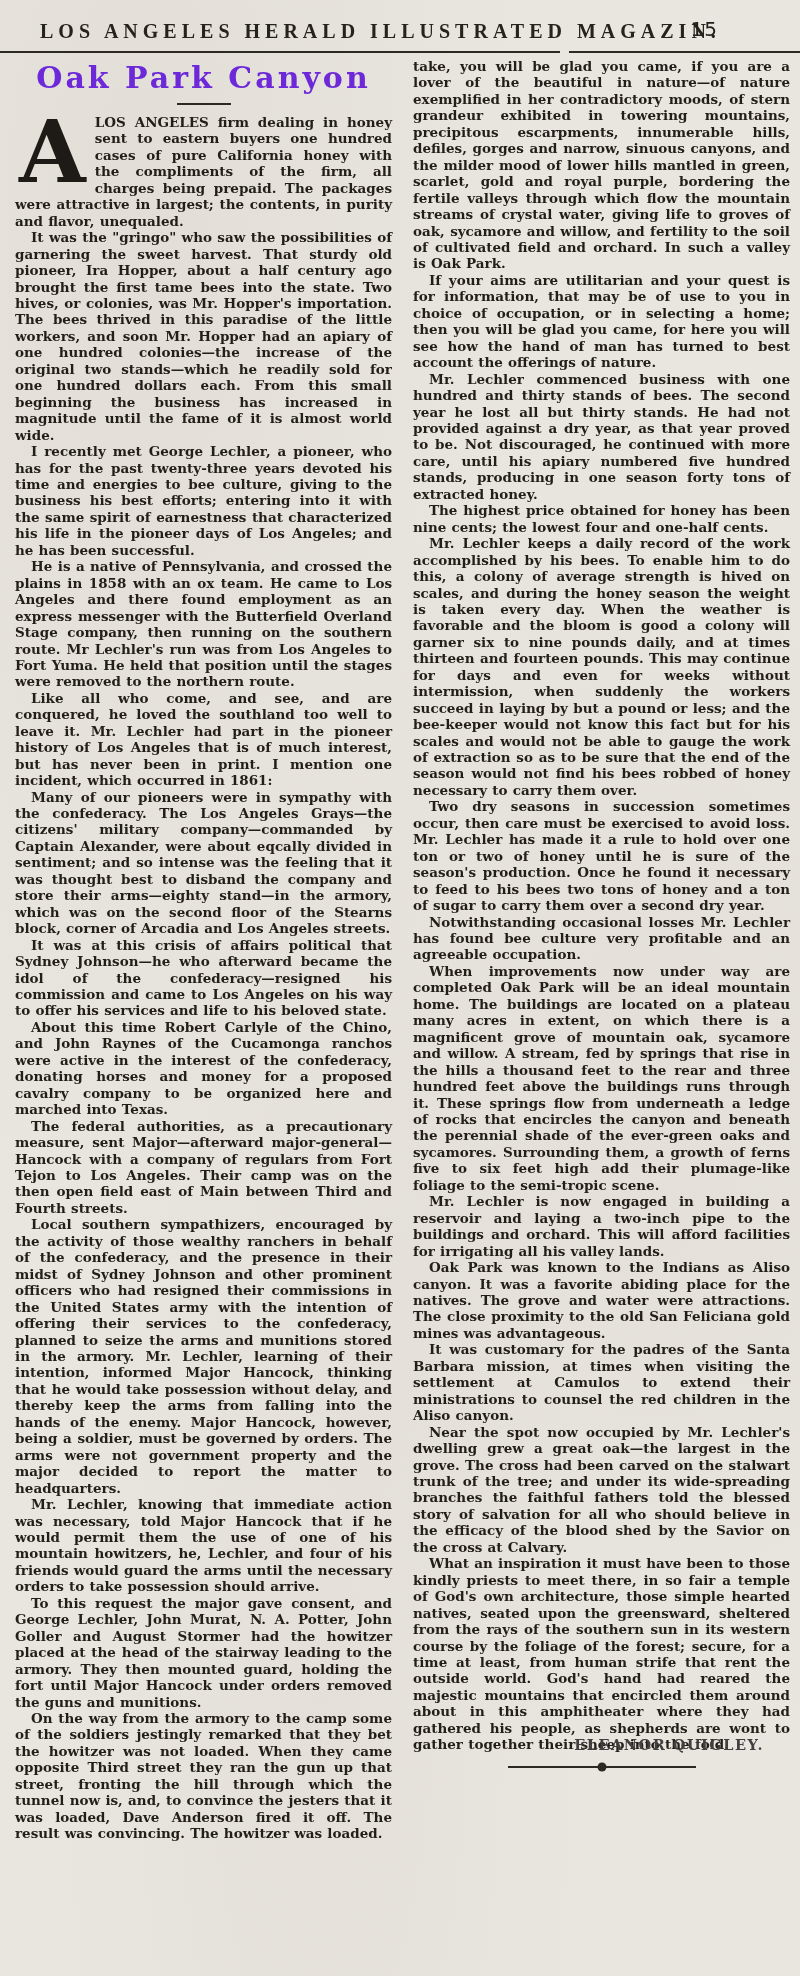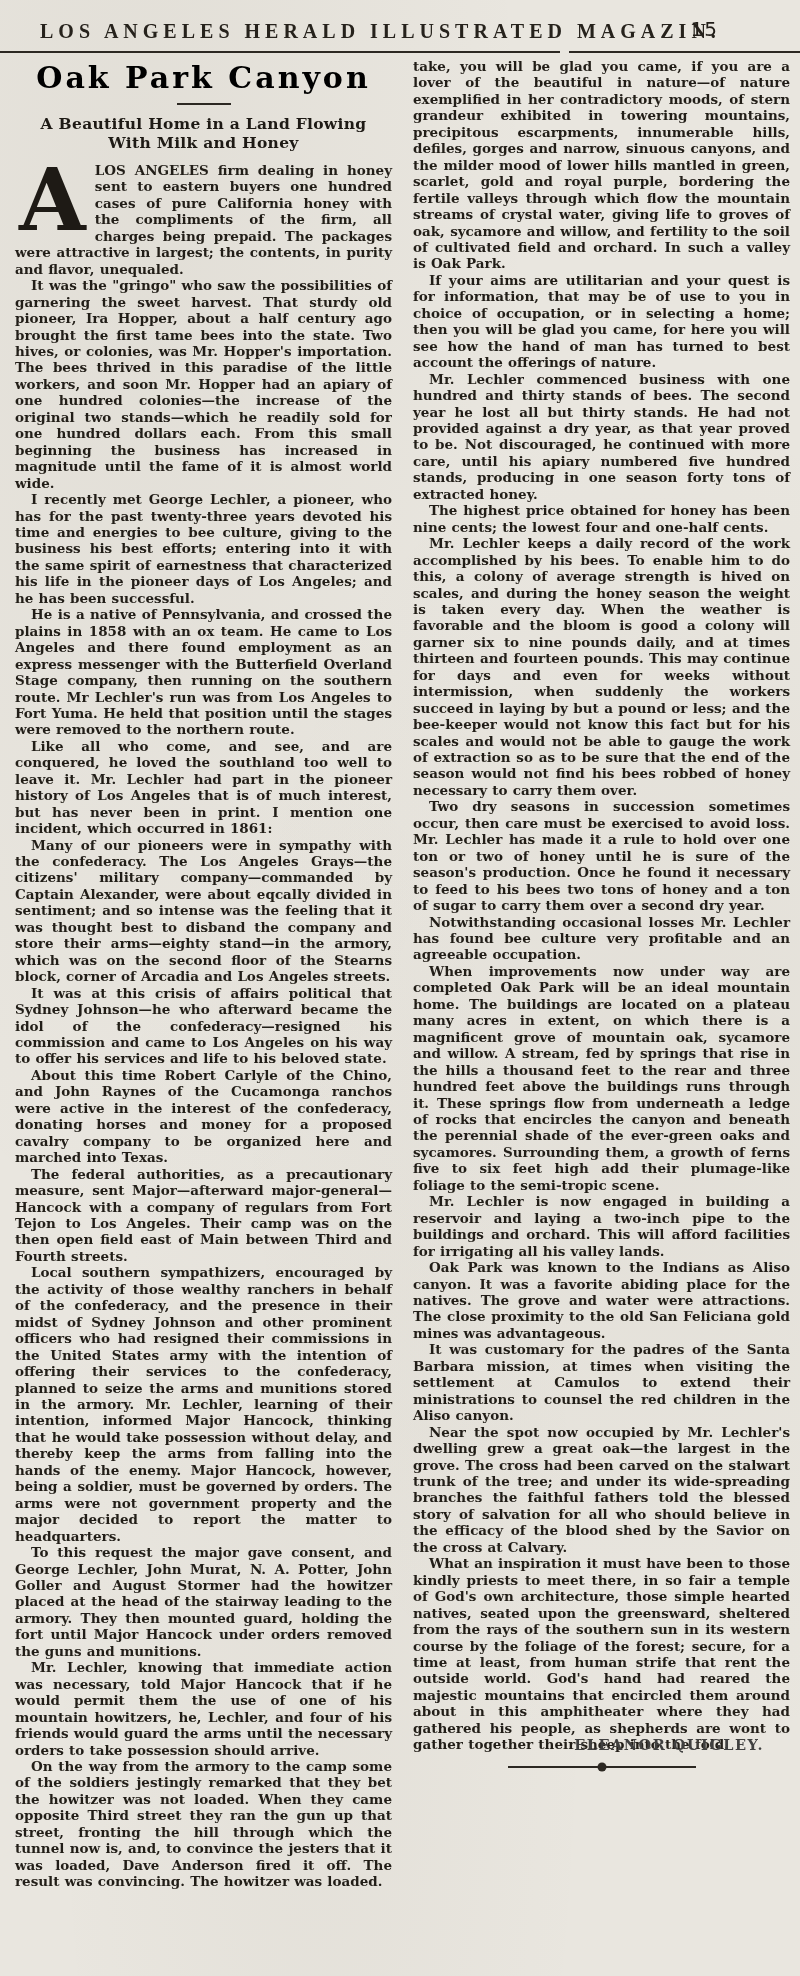--- a/index.html
+++ b/index.html
@@ -30,21 +30,21 @@
   .header-rule .seg { border-top:2.5px solid #2c2822; height:0; }
   .header-rule .seg-left { width:560px; }
   .header-rule .seg-right { flex:1; }
 
   .columns { display:flex; gap:21px; padding:5px 10px 0 15px; }
   .col { width:377px; }
 
   .article-head { text-align:center; }
   .article-title {
     margin:2px 0 0; font-size:30px; font-weight:bold; letter-spacing:3px;
-    font-family:"DejaVu Serif", serif; color:#000000;
+    font-family:"DejaVu Serif", serif; color:#6d28d9;
   }
   .title-rule { width:54px; border-top:2.5px solid #2c2822; margin:8px auto 9px; }
   .article-subtitle {
     margin:0 6px 10px; font-size:15.5px; font-weight:bold; line-height:19px;
     letter-spacing:0.3px; color:#1e1a15;
   }
 
   p.body-para {
     margin:0; text-indent:16px; text-align:justify;
     font-size:13.5px; line-height:16.45px; font-weight:bold;
@@ -83,35 +83,34 @@
   <span class="seg seg-left"></span>
   <span class="seg seg-right"></span>
 </div>
 
 <div class="columns">
 
   <div class="col">
     <div class="article-head">
       <h1 class="article-title">Oak Park Canyon</h1>
       <div class="title-rule"></div>
-      <div class="article-subtitle">A Beautiful Home in a Land Flowing With Milk and Honey</div>
     </div>
 
     <p class="body-para dropcap-para"><span class="dropcap">A</span><span>LOS ANGELES firm dealing in honey sent to eastern buyers one hundred cases of pure California honey with the compliments of the firm, all charges being prepaid. The packages were attractive in largest; the contents, in purity and flavor, unequaled.</span></p>
     <p class="body-para">It was the "gringo" who saw the possibilities of garnering the sweet harvest. That sturdy old pioneer, Ira Hopper, about a half century ago brought the first tame bees into the state. Two hives, or colonies, was Mr. Hopper's importation. The bees thrived in this paradise of the little workers, and soon Mr. Hopper had an apiary of one hundred colonies—the increase of the original two stands—which he readily sold for one hundred dollars each. From this small beginning the business has increased in magnitude until the fame of it is almost world wide.</p>
     <p class="body-para">I recently met George Lechler, a pioneer, who has for the past twenty-three years devoted his time and energies to bee culture, giving to the business his best efforts; entering into it with the same spirit of earnestness that characterized his life in the pioneer days of Los Angeles; and he has been successful.</p>
     <p class="body-para">He is a native of Pennsylvania, and crossed the plains in 1858 with an ox team. He came to Los Angeles and there found employment as an express messenger with the Butterfield Overland Stage company, then running on the southern route. Mr Lechler's run was from Los Angeles to Fort Yuma. He held that position until the stages were removed to the northern route.</p>
     <p class="body-para">Like all who come, and see, and are conquered, he loved the southland too well to leave it. Mr. Lechler had part in the pioneer history of Los Angeles that is of much interest, but has never been in print. I mention one incident, which occurred in 1861:</p>
     <p class="body-para">Many of our pioneers were in sympathy with the confederacy. The Los Angeles Grays—the citizens' military company—commanded by Captain Alexander, were about eqcally divided in sentiment; and so intense was the feeling that it was thought best to disband the company and store their arms—eighty stand—in the armory, which was on the second floor of the Stearns block, corner of Arcadia and Los Angeles streets.</p>
     <p class="body-para">It was at this crisis of affairs political that Sydney Johnson—he who afterward became the idol of the confederacy—resigned his commission and came to Los Angeles on his way to offer his services and life to his beloved state.</p>
     <p class="body-para">About this time Robert Carlyle of the Chino, and John Raynes of the Cucamonga ranchos were active in the interest of the confederacy, donating horses and money for a proposed cavalry company to be organized here and marched into Texas.</p>
     <p class="body-para">The federal authorities, as a precautionary measure, sent Major—afterward major-general—Hancock with a company of regulars from Fort Tejon to Los Angeles. Their camp was on the then open field east of Main between Third and Fourth streets.</p>
     <p class="body-para">Local southern sympathizers, encouraged by the activity of those wealthy ranchers in behalf of the confederacy, and the presence in their midst of Sydney Johnson and other prominent officers who had resigned their commissions in the United States army with the intention of offering their services to the confederacy, planned to seize the arms and munitions stored in the armory. Mr. Lechler, learning of their intention, informed Major Hancock, thinking that he would take possession without delay, and thereby keep the arms from falling into the hands of the enemy. Major Hancock, however, being a soldier, must be governed by orders. The arms were not government property and the major decided to report the matter to headquarters.</p>
+    <p class="body-para">Mr. Lechler, knowing that immediate action was necessary, told Major Hancock that if he would permit them the use of one of his mountain howitzers, he, Lechler, and four of his friends would guard the arms until the necessary orders to take possession should arrive.</p>
     <p class="body-para">To this request the major gave consent, and George Lechler, John Murat, N. A. Potter, John Goller and August Stormer had the howitzer placed at the head of the stairway leading to the armory. They then mounted guard, holding the fort until Major Hancock under orders removed the guns and munitions.</p>
-    <p class="body-para">Mr. Lechler, knowing that immediate action was necessary, told Major Hancock that if he would permit them the use of one of his mountain howitzers, he, Lechler, and four of his friends would guard the arms until the necessary orders to take possession should arrive.</p>
     <p class="body-para">On the way from the armory to the camp some of the soldiers jestingly remarked that they bet the howitzer was not loaded. When they came opposite Third street they ran the gun up that street, fronting the hill through which the tunnel now is, and, to convince the jesters that it was loaded, Dave Anderson fired it off. The result was convincing. The howitzer was loaded.</p>
 
   </div>
 
   <div class="col">
     <p class="body-para" style="text-indent:0;">take, you will be glad you came, if you are a lover of the beautiful in nature—of nature exemplified in her contradictory moods, of stern grandeur exhibited in towering mountains, precipitous escarpments, innumerable hills, defiles, gorges and narrow, sinuous canyons, and the milder mood of lower hills mantled in green, scarlet, gold and royal purple, bordering the fertile valleys through which flow the mountain streams of crystal water, giving life to groves of oak, sycamore and willow, and fertility to the soil of cultivated field and orchard. In such a valley is Oak Park.</p>
     <p class="body-para">If your aims are utilitarian and your quest is for information, that may be of use to you in choice of occupation, or in selecting a home; then you will be glad you came, for here you will see how the hand of man has turned to best account the offerings of nature.</p>
     <p class="body-para">Mr. Lechler commenced business with one hundred and thirty stands of bees. The second year he lost all but thirty stands. He had not provided against a dry year, as that year proved to be. Not discouraged, he continued with more care, until his apiary numbered five hundred stands, producing in one season forty tons of extracted honey.</p>
     <p class="body-para">The highest price obtained for honey has been nine cents; the lowest four and one-half cents.</p>
     <p class="body-para">Mr. Lechler keeps a daily record of the work accomplished by his bees. To enable him to do this, a colony of average strength is hived on scales, and during the honey season the weight is taken every day. When the weather is favorable and the bloom is good a colony will garner six to nine pounds daily, and at times thirteen and fourteen pounds. This may continue for days and even for weeks without intermission, when suddenly the workers succeed in laying by but a pound or less; and the bee-keeper would not know this fact but for his scales and would not be able to gauge the work of extraction so as to be sure that the end of the season would not find his bees robbed of honey necessary to carry them over.</p>

